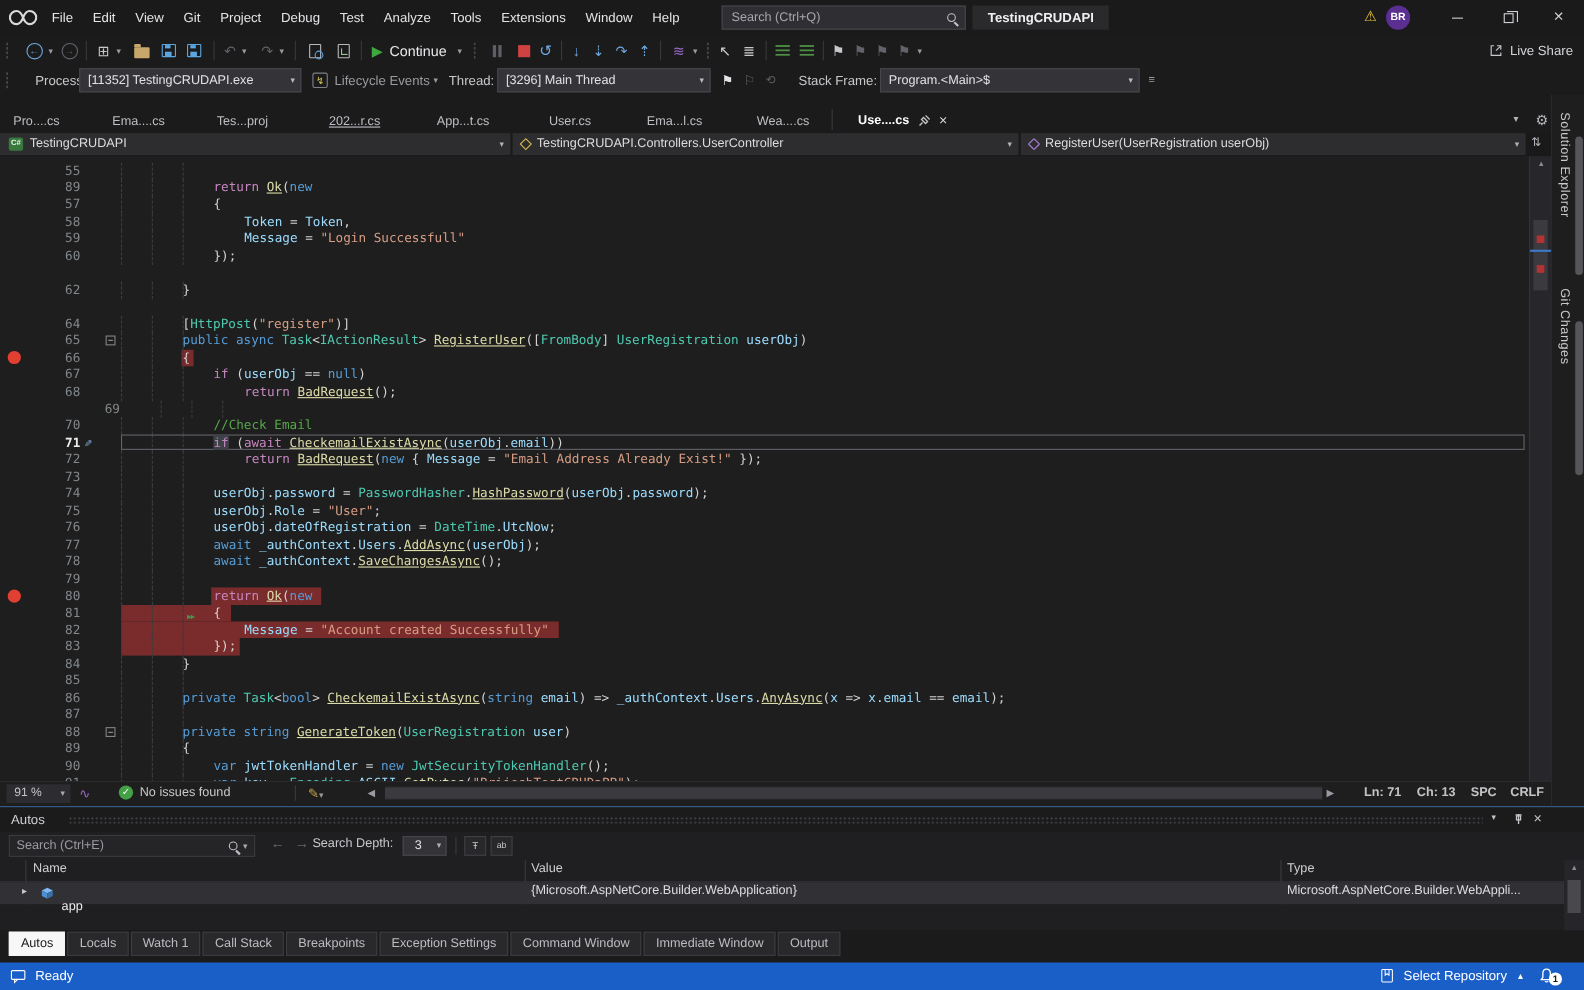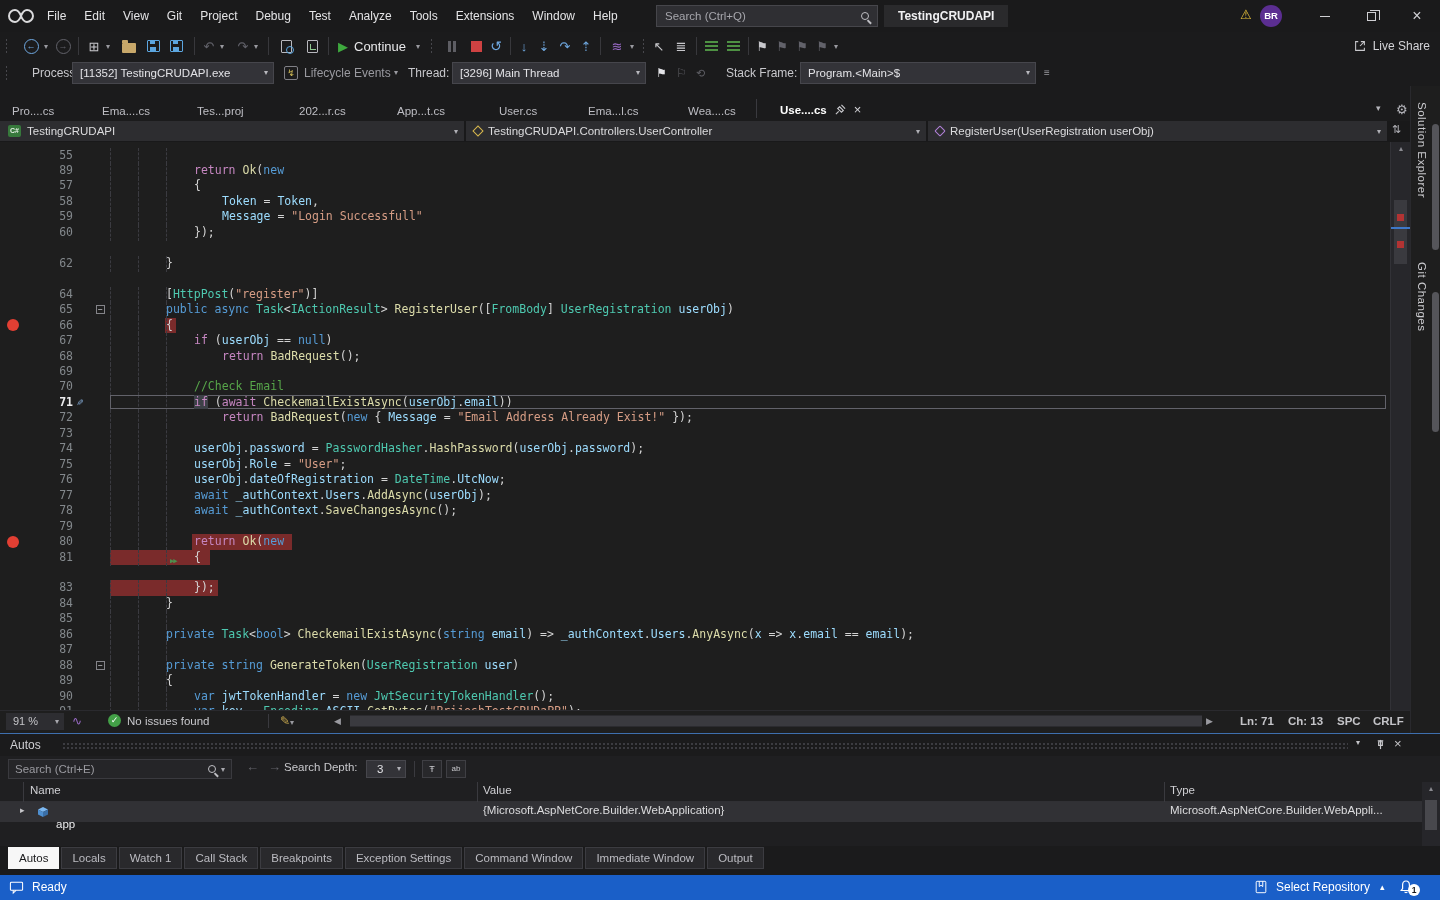--- a/index.html
+++ b/index.html
@@ -77,21 +77,21 @@
   .cl .hl{position:absolute;top:0;height:15.5px;background:#7A2B2B;z-index:0;}
   .cl .txt{position:absolute;top:0;white-space:pre;z-index:2;}
   .cl .ln{position:absolute;left:0;top:0;width:73px;text-align:right;color:#83888C;z-index:2;}
   .cl .ln.cur{color:#EDEDEF;font-weight:bold;}
   .bpdot{position:absolute;left:7px;top:1.5px;width:12px;height:12px;border-radius:50%;background:#E23F33;z-index:3;}
   .pencil{position:absolute;left:77px;top:0;color:#7FA5CF;font-size:11px;transform:scaleX(-1);z-index:3;}
   .foldbox{position:absolute;left:96px;top:3px;width:9px;height:9px;border:1px solid #848489;background:#1E1E1E;color:#C8C8CC;font-size:8px;line-height:7px;text-align:center;z-index:3;}
   .curline{position:absolute;left:110px;top:0;width:1276px;height:14.5px;border:1px solid #62626A;z-index:1;}
   .stepg{position:absolute;left:170px;top:4px;color:#4E8F4E;font-size:7px;letter-spacing:-1px;z-index:3;}
   .s-kw{color:#569CD6;}.s-ctrl{color:#C586C0;}.s-str{color:#D69D85;}.s-com{color:#57A64A;}
-  .s-type{color:#4EC9B0;}.s-m{color:#DCDCAA;}.s-id{color:#9CDCFE;}.s-pl{color:#D4D4D4;}
+  .s-type{color:#4EC9B0;}.s-m{color:#DCDCAA;text-decoration:underline;}.s-id{color:#9CDCFE;}.s-pl{color:#D4D4D4;}
   .s-curtok{background:#3D4148;}
   
   #vscroll{position:absolute;top:142px;left:1390px;width:20px;height:568px;background:#27272B;border-left:1px solid #323237;}
   #vscroll .up{position:absolute;top:2px;left:0;width:20px;text-align:center;font-size:8px;color:#8A8A90;}
   #vscroll .thumb{position:absolute;left:3px;top:58px;width:13px;height:64px;background:#3A3A3F;}
   #vscroll .mk{position:absolute;left:6px;width:7px;height:7px;background:#B23333;}
   #vscroll .cur{position:absolute;left:0;width:20px;height:2px;background:#3E78C8;}
   
   #ebar{position:absolute;top:710px;left:0;width:1410px;height:21px;background:#1E1E1E;border-top:1px solid #2A2A2E;font-size:11.5px;color:#C4C4C8;}
   #zoombox{position:absolute;left:6px;top:2px;width:58px;height:17px;background:#2D2D31;line-height:17px;padding-left:7px;font-size:11px;}
@@ -299,21 +299,21 @@
             <path d="M4 8 L1 11"></path>
           </g>
         </svg>
       <span style="color:#D4D4D8;font-size:13px">×</span>
     </div>
     <span id="tablist-caret">▾</span>
     <span id="tabbar-gear">⚙</span>
   <span class="tab" style="left: 12px;">Pro....cs</span>
       <span class="tab" style="left: 102px;">Ema....cs</span>
       <span class="tab" style="left: 197px;">Tes...proj</span>
-      <span class="tab" style="left: 299px;">202...r.cs</span>
+      <span class="tab" style="left: 299px; text-decoration: underline;">202...r.cs</span>
       <span class="tab" style="left: 397px;">App...t.cs</span>
       <span class="tab" style="left: 499px;">User.cs</span>
       <span class="tab" style="left: 588px;">Ema...l.cs</span>
       <span class="tab" style="left: 688px;">Wea....cs</span>
     </div>
 
   <div id="breadcrumbs">
     <div class="bc" id="bc1">
       <span class="csproj">C#</span>
       <span>TestingCRUDAPI</span>
@@ -412,21 +412,21 @@
         <span class="ln">67</span>
         <span class="txt" style="left: 194px;"><span class="s-ctrl">if</span><span class="s-pl"> (</span><span class="s-id">userObj</span><span class="s-pl"> == </span><span class="s-kw">null</span><span class="s-pl">)</span></span>
       </div>
       <div class="cl" style="top: 206.5px;">
         <span class="g" style="left: 110px;"></span>
         <span class="g" style="left: 138px;"></span>
         <span class="g" style="left: 166px;"></span>
         <span class="ln">68</span>
         <span class="txt" style="left: 222px;"><span class="s-ctrl">return</span><span class="s-pl"> </span><span class="s-m">BadRequest</span><span class="s-pl">();</span></span>
       </div>
-      <div class="cl" style="top: 221.9px;">
+      <div class="cl" style="top: 221.9px; margin-left: 36px;">
         <span class="g" style="left: 110px;"></span>
         <span class="g" style="left: 138px;"></span>
         <span class="g" style="left: 166px;"></span>
         <span class="ln">69</span>
       </div>
       <div class="cl" style="top: 237.4px;">
         <span class="g" style="left: 110px;"></span>
         <span class="g" style="left: 138px;"></span>
         <span class="g" style="left: 166px;"></span>
         <span class="ln">70</span>
@@ -505,20 +505,28 @@
         <span class="txt" style="left: 194px;"><span class="s-ctrl">return</span><span class="s-pl"> </span><span class="s-m">Ok</span><span class="s-pl">(</span><span class="s-kw">new</span></span>
       </div>
       <div class="cl" style="top: 407.5px;">
         <span class="hl" style="left: 110px; width: 100px;"></span>
         <span class="g" style="left: 110px;"></span>
         <span class="g" style="left: 138px;"></span>
         <span class="g" style="left: 166px;"></span>
         <span class="ln">81</span>
         <span class="stepg">▶▶</span>
         <span class="txt" style="left: 194px;"><span class="s-pl">{</span></span>
+      </div>
+      <div class="cl" style="top: 422.9px;">
+        <span class="hl" style="left: 110px; width: 398px;"></span>
+        <span class="g" style="left: 110px;"></span>
+        <span class="g" style="left: 138px;"></span>
+        <span class="g" style="left: 166px;"></span>
+        <span class="ln">82</span>
+        <span class="txt" style="left: 222px;"><span class="s-id">Message</span><span class="s-pl"> = </span><span class="s-str">"Account created Successfully"</span></span>
       </div>
       <div class="cl" style="top: 438.4px;">
         <span class="hl" style="left: 110px; width: 108px;"></span>
         <span class="g" style="left: 110px;"></span>
         <span class="g" style="left: 138px;"></span>
         <span class="g" style="left: 166px;"></span>
         <span class="ln">83</span>
         <span class="txt" style="left: 194px;"><span class="s-pl">});</span></span>
       </div>
       <div class="cl" style="top: 453.8px;">

